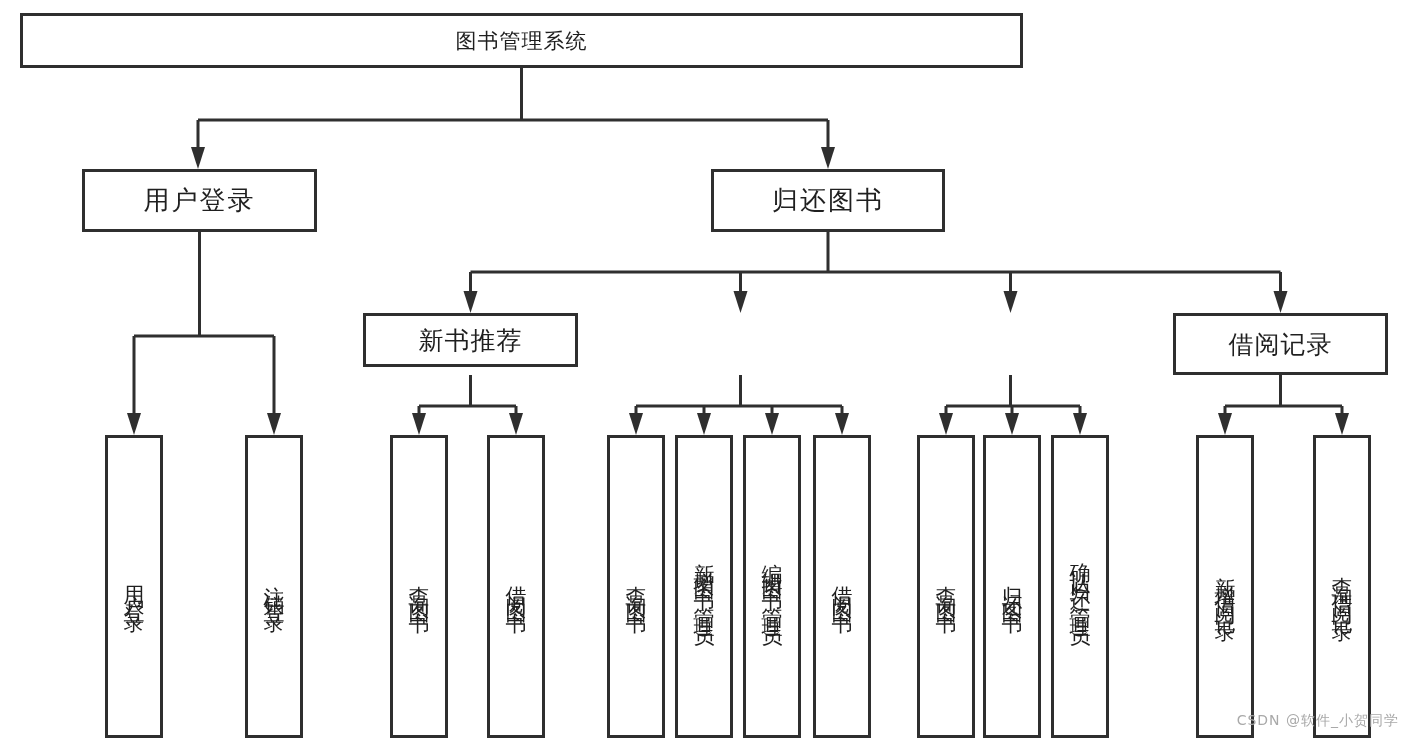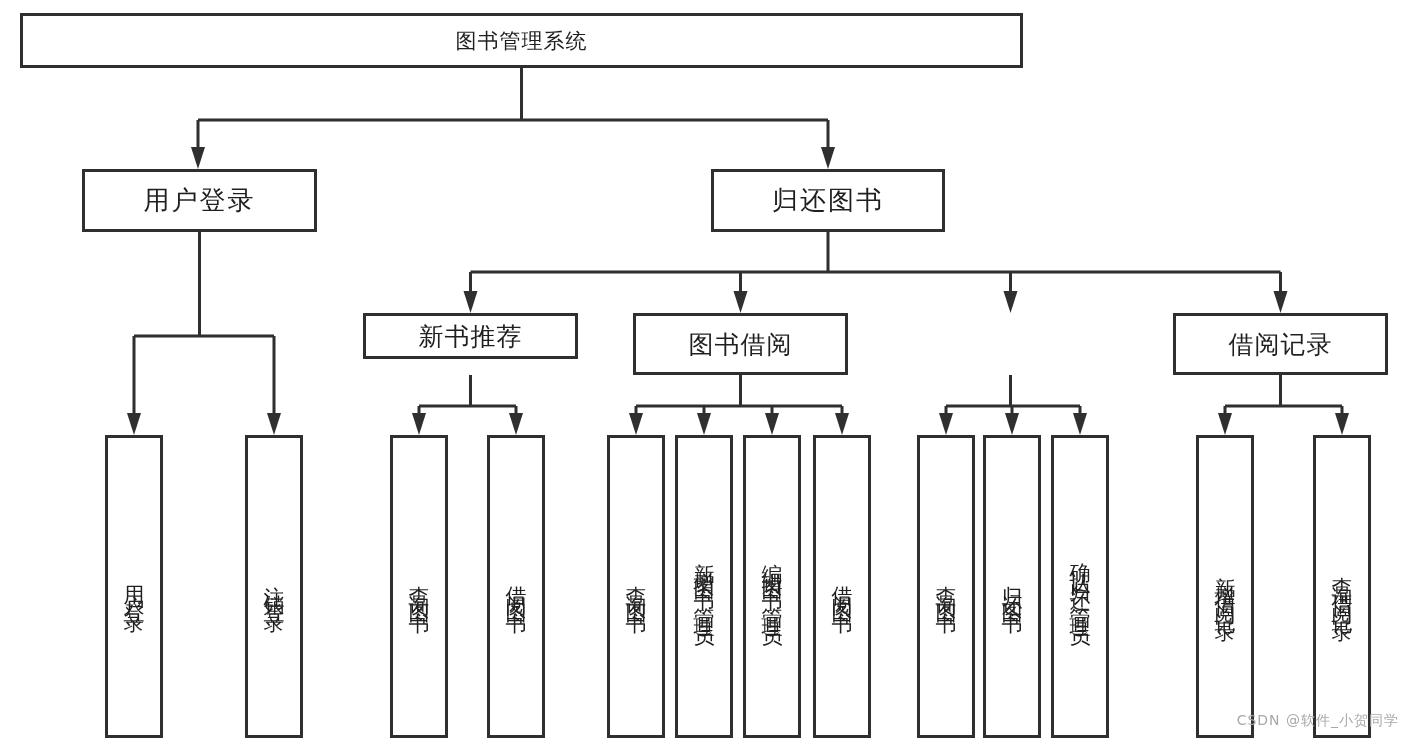--- a/index.html
+++ b/index.html
@@ -94,25 +94,22 @@
     <span>图书管理系统</span>
   </div>
 
   <div class="box l2-box" style="left:82px;top:169px;width:235px;height:63px;">
     <span>用户登录</span>
   </div>
   <div class="box l2-box" style="left:711px;top:169px;width:234px;height:63px;">
     <span>归还图书</span>
   </div>
 
-  <div class="box l3-box" style="left:363px;top:313px;width:215px;height:46px;">
+  <div class="box l3-box" style="left:363px;top:313px;width:215px;height:54px;">
     <span>新书推荐</span>
-  </div>
-  <div class="box l3-box" style="left:633px;top:313px;width:215px;height:62px;">
-    <span>图书借阅</span>
   </div>
   <div class="box l3-box" style="left:1173px;top:313px;width:215px;height:62px;">
     <span>借阅记录</span>
   </div>
 
   <div class="box leaf-box" style="left:105px;top:435px;width:58px;height:303px;">
     <span class="vtext">用户登录</span>
   </div>
   <div class="box leaf-box" style="left:245px;top:435px;width:58px;height:303px;">
     <span class="vtext">注销登录</span>

